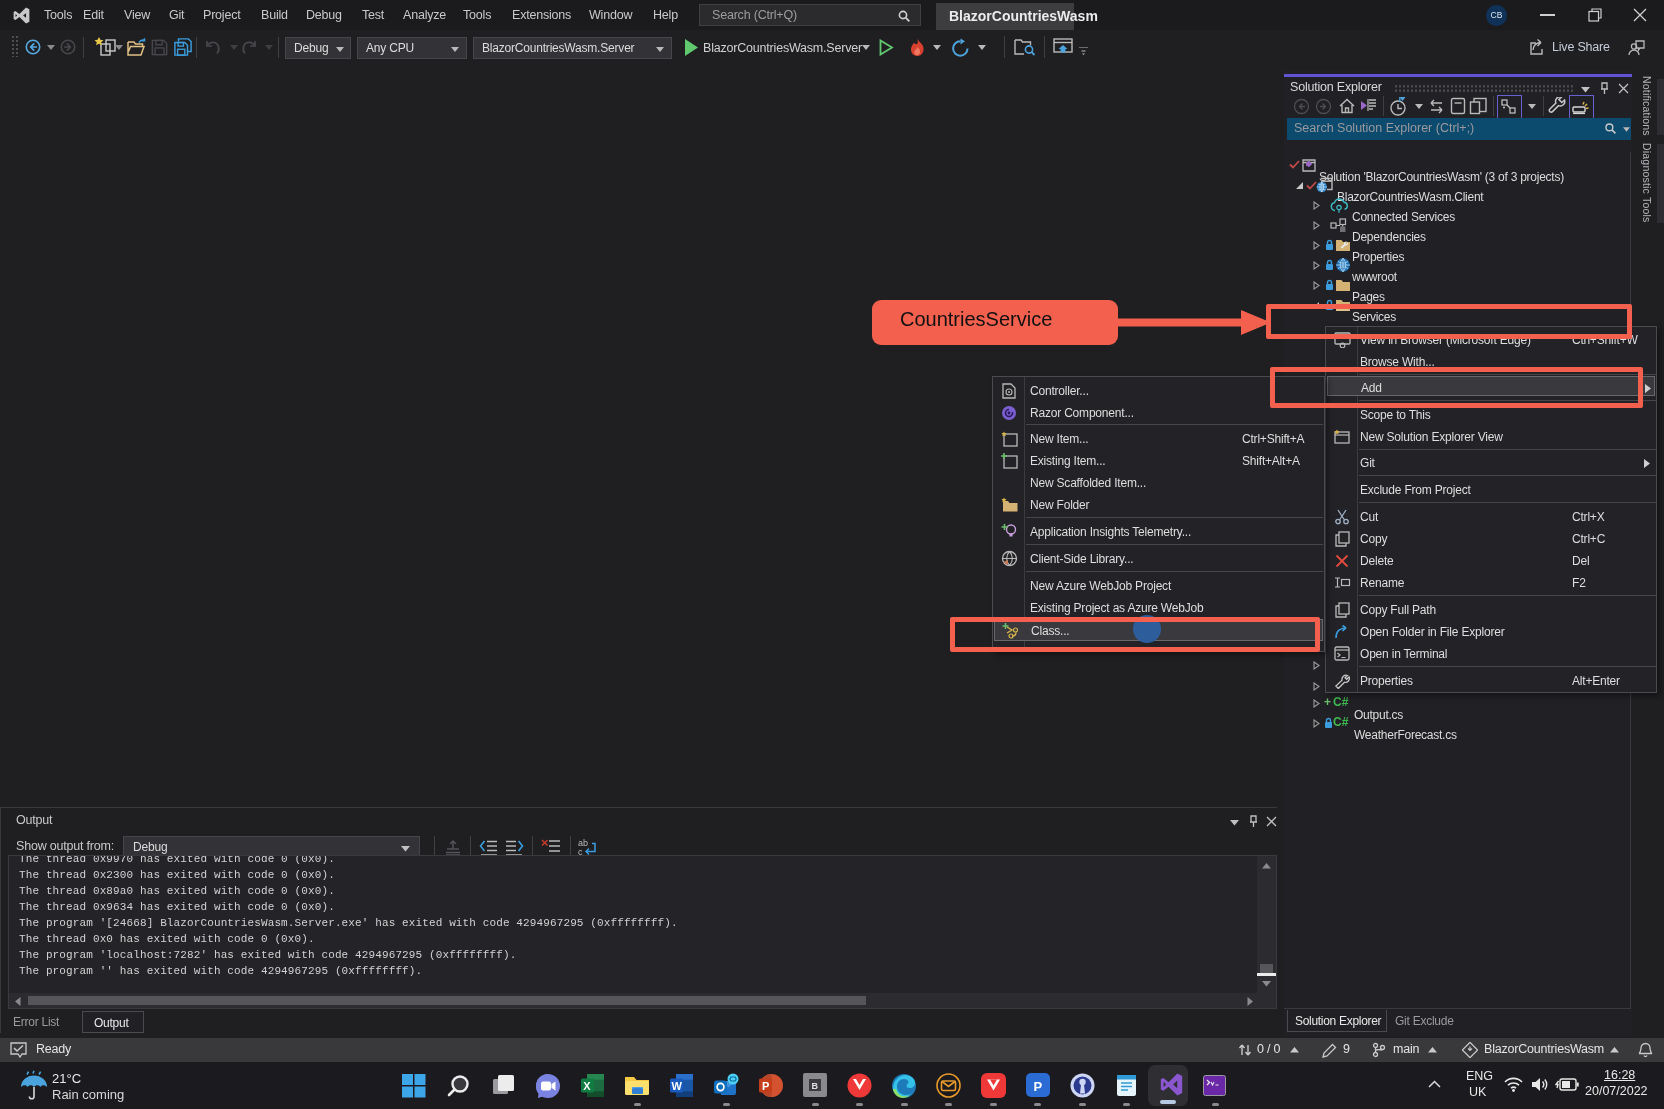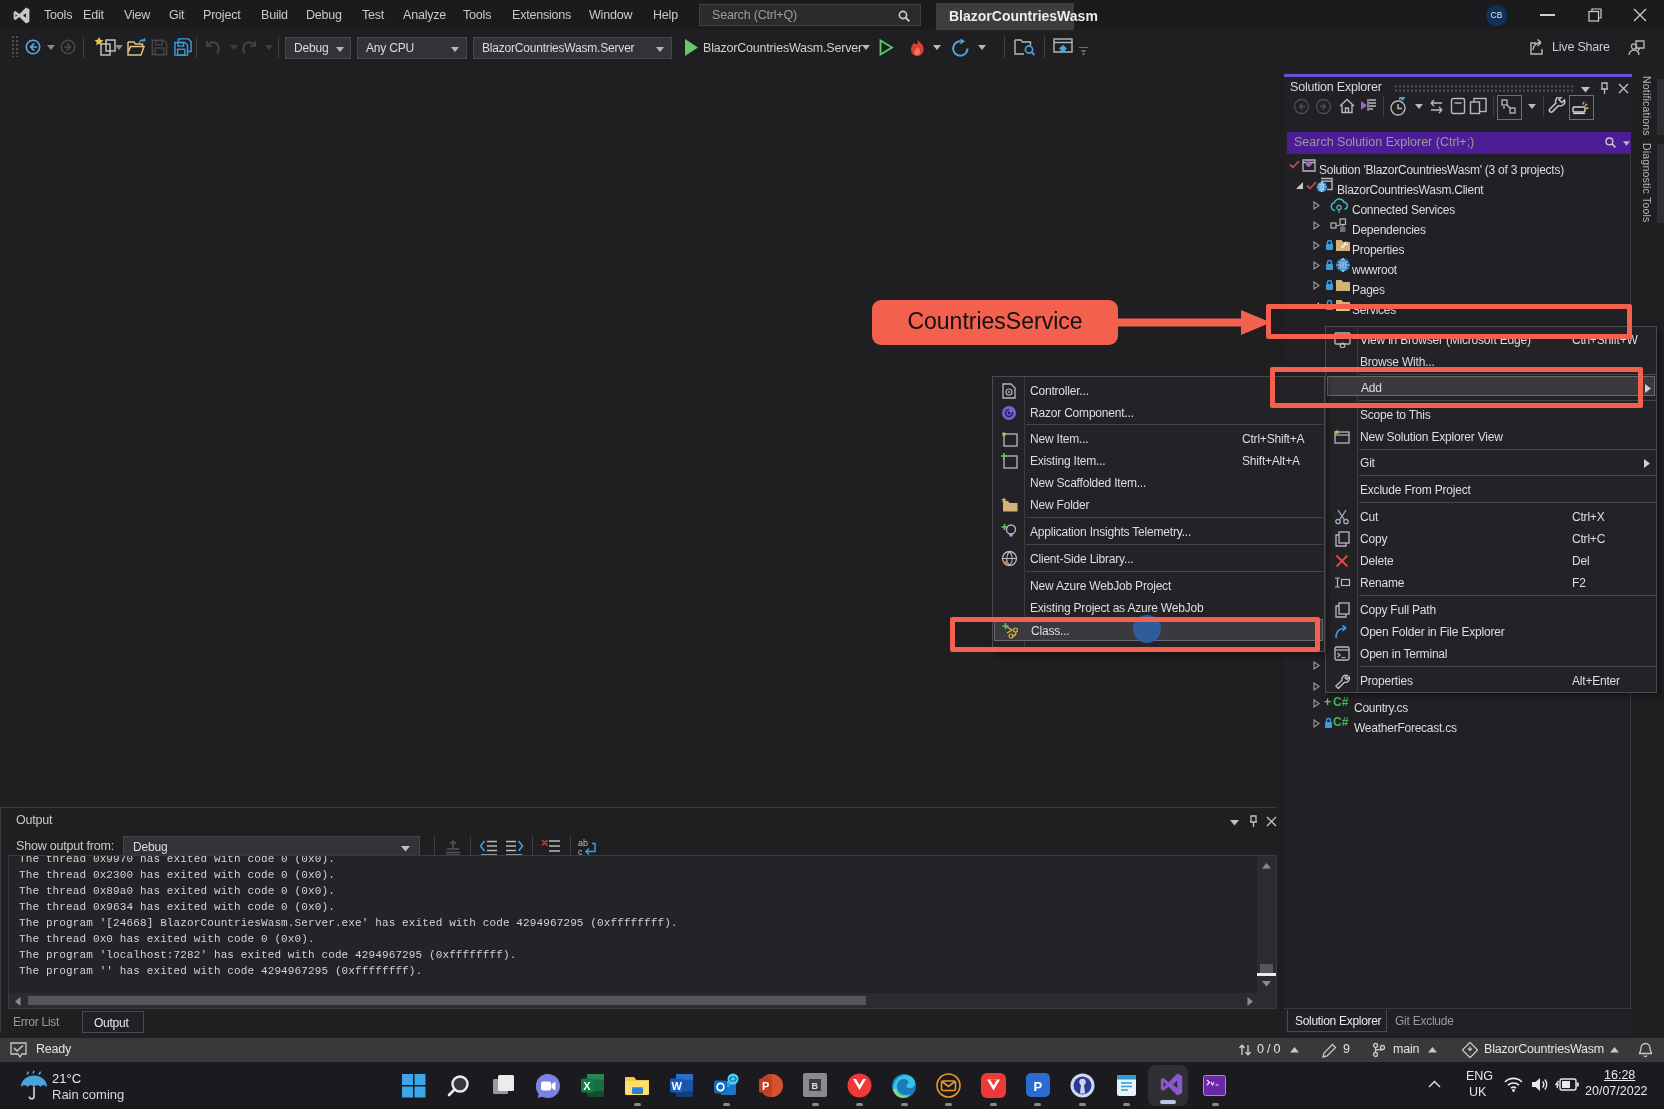--- a/index.html
+++ b/index.html
@@ -9,21 +9,21 @@
   #stage { position:relative; width:1664px; height:1109px; overflow:hidden; }
   .txt { color:#cfcfcf; font-size:12.5px; letter-spacing:-0.2px; white-space:nowrap; }
   svg { display:block; }
   .combo { background:#333337; border:1px solid #46464a; }
   .combo-t { position:absolute; top:3px; font-size:12px; letter-spacing:-0.2px; color:#dcdcdc; white-space:nowrap; }
   .mrow { position:absolute; left:1px; height:22px; }
   .mtxt { position:absolute; top:3.5px; font-size:12px; letter-spacing:-0.2px; color:#dedede; white-space:nowrap; }
   .msc { position:absolute; top:3.5px; font-size:12px; letter-spacing:-0.2px; color:#dedede; white-space:nowrap; }
   .msep { position:absolute; height:1px; background:#45454a; }
   .trow { position:absolute; left:0; width:100%; height:20px; }
-  .ttxt { position:absolute; top:8px; font-size:12px; letter-spacing:-0.25px; color:#dcdcdc; white-space:nowrap; }
+  .ttxt { position:absolute; top:15px; font-size:12px; letter-spacing:-0.25px; color:#dcdcdc; white-space:nowrap; }
   .exp-c { position:absolute; width:9px; height:9px; }
 </style>
 </head>
 <body>
 <div id="stage">
 
   <div class="abs" id="titlebar" style="left:0;top:0;width:1664px;height:30px;background:#1b1b1e;">
 
     <svg class="abs" style="left:11px;top:5px" width="21" height="21" viewBox="0 0 24 24">
       <path fill="#c8c8c8" d="M17.2 2.9 9.6 10.4 5.1 6.9 3 7.9v8.2l2.1 1 4.5-3.5 7.6 7.5 3.8-1.9V4.8zM5.2 13.8v-3.6L7 12zm12 .9-3.4-2.7 3.4-2.7z"></path>
@@ -273,21 +273,21 @@
       <path d="M16.5 3 a4.5 4.5 0 0 1 -6 5.6 l-6 6 a1.8 1.8 0 0 1 -2.6 -2.6 l6 -6 a4.5 4.5 0 0 1 5.6 -6 l-2.6 2.6 2.9 2.9 z" fill="none" stroke="#c7c7c7" stroke-width="1.5"></path>
     </svg>
     <div class="abs" style="left:285px;top:25px;width:25px;height:25px;border:1.6px solid #6a5fd0;">
       <svg class="abs" style="left:2px;top:4px" width="18" height="16" viewBox="0 0 18 16">
         <rect x="1" y="7" width="12" height="5" rx="1" fill="none" stroke="#d8d8d8" stroke-width="1.4"></rect>
         <path d="M1 13.5 h12" stroke="#d8d8d8" stroke-width="1.2"></path>
         <path d="M12 2 l-1 2.5 M15 4 l-2 2 M16.5 8 l-2.5 .5" stroke="#d8b44a" stroke-width="1.5"></path>
       </svg>
     </div>
 
-    <div class="abs" style="left:3px;top:62px;width:344px;height:22px;background:#4c1d95;">
+    <div class="abs" style="left:3px;top:48px;width:344px;height:22px;background:#0c4a6e;">
       <div class="abs" style="left:7px;top:3px;font-size:12.5px;color:#9a9a9e;white-space:nowrap">Search Solution Explorer (Ctrl+;)</div>
       <svg class="abs" style="left:317px;top:4px" width="13" height="13" viewBox="0 0 13 13">
         <circle cx="5.4" cy="5.4" r="3.4" fill="none" stroke="#c7c7c7" stroke-width="1.4"></circle>
         <line x1="7.9" y1="7.9" x2="11.4" y2="11.4" stroke="#c7c7c7" stroke-width="1.7"></line>
       </svg>
       <svg class="abs" style="left:336px;top:9px" width="7" height="5" viewBox="0 0 8 5">
           <path d="M0 0 L8 0 L4 5 Z" fill="#b9b9b9"></path>
         </svg>
     </div>
 
@@ -411,21 +411,21 @@
       <svg class="abs" style="left:28px;top:530px" width="9" height="9" viewBox="0 0 9 9">
           <path d="M2 1 L7 4.5 L2 8 Z" fill="none" stroke="#9b9b9b" stroke-width="1.1"></path>
         </svg>
 
       <div class="trow" style="top:541px">
         <svg class="exp-c" style="left:28px;top:6px" width="9" height="9" viewBox="0 0 9 9">
             <path d="M2 1 L7 4.5 L2 8 Z" fill="none" stroke="#9b9b9b" stroke-width="1.1"></path>
           </svg>
         <div class="abs" style="left:40px;top:2px;color:#6cbf6c;font-size:12px;font-weight:bold">+</div>
         <div class="abs" style="left:49px;top:2px;color:#3fb950;font-size:12px;font-weight:bold">C#</div>
-        <div class="ttxt" style="left:70px">Country.cs</div>
+        <div class="ttxt" style="left:70px">Output.cs</div>
       </div>
 
       <div class="trow" style="top:561px">
         <svg class="exp-c" style="left:28px;top:6px" width="9" height="9" viewBox="0 0 9 9">
             <path d="M2 1 L7 4.5 L2 8 Z" fill="none" stroke="#9b9b9b" stroke-width="1.1"></path>
           </svg>
         <svg class="abs" style="left:40px;top:4px" width="9" height="12" viewBox="0 0 9 12">
           <rect x="1" y="5" width="7" height="6" rx="1" fill="#3b9ddd"></rect>
           <path d="M2.5 5 V3.5 a2 2 0 0 1 4 0 V5" fill="none" stroke="#3b9ddd" stroke-width="1.4"></path>
         </svg>
@@ -933,21 +933,21 @@
         <circle cx="13.5" cy="7" r="2" fill="none" stroke="#d8b44a" stroke-width="1.2"></circle>
         <circle cx="9" cy="13" r="2" fill="none" stroke="#d8b44a" stroke-width="1.2"></circle>
         <path d="M2.5 0 v6 M-0.5 3 h6" stroke="#6cbf6c" stroke-width="1.5" transform="translate(1,0)"></path>
       </svg>
       <div class="mtxt" style="left:36px">Class...</div>
     </div>
   </div>
 
   <div class="abs" style="left:1133px;top:615px;width:28px;height:28px;border-radius:50%;background:rgba(45,95,160,.95);"></div>
   <div class="abs" style="left:872px;top:300px;width:246px;height:45px;background:#f4604e;border-radius:9px;">
-    <div class="abs" style="left:0;top:8px;width:246px;text-align:center;font-size:23px;color:#111;">CountriesService</div>
+    <div class="abs" style="left:0;top:8px;width:246px;text-align:left;font-size:20px;color:#111;padding-left:28px;">CountriesService</div>
   </div>
   <svg class="abs" style="left:1113px;top:306px" width="162" height="33" viewBox="0 0 162 33">
     <path d="M0 12.5 L128 12.5 L128 4 L158 16.5 L128 29 L128 20.5 L0 20.5 Z" fill="#f4604e"></path>
   </svg>
   <div class="abs" style="left:1266px;top:304px;width:366px;height:35px;border:5px solid #f4604e;border-radius:2px;"></div>
   <div class="abs" style="left:1270px;top:367px;width:373px;height:41px;border:5px solid #f4604e;border-radius:2px;"></div>
   <div class="abs" style="left:950px;top:617px;width:370px;height:35px;border:5px solid #f4604e;border-radius:2px;"></div>
 
 </div>
 

